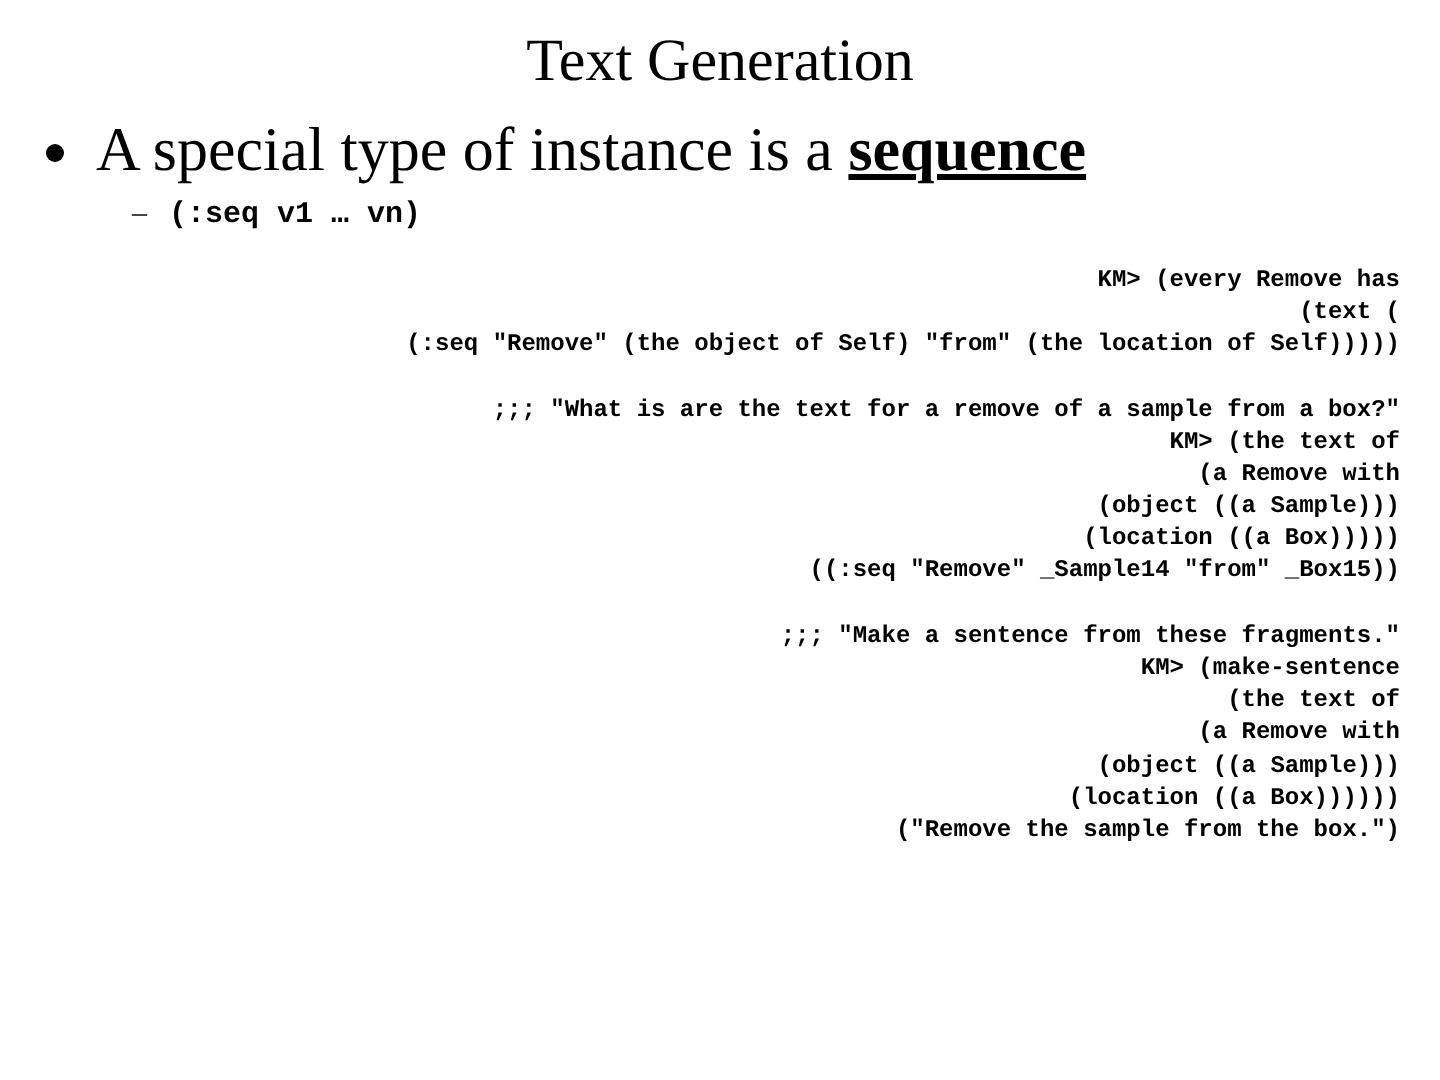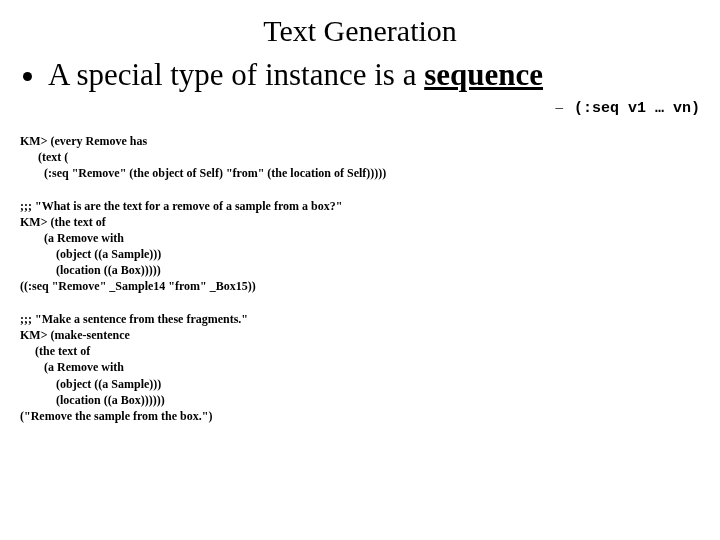--- a/index.html
+++ b/index.html
@@ -34,35 +34,35 @@
   }
   .sequence-word {
     font-weight: bold;
     text-decoration: underline;
   }
   .subline {
     font-family: "Courier New", Courier, monospace;
     font-size: 15px;
     font-weight: bold;
     margin: 0 0 16px 46px;
-    text-align: right;
   }
   .dash {
     font-family: "Times New Roman", Times, serif;
     font-weight: normal;
     margin-right: 2px;
     display: inline-block;
   }
   pre.code {
-    font-family: Liberation Serif, serif;
+    font-family: Liberation Mono, monospace;
     font-size: 12px;
     font-weight: bold;
     line-height: 1.35;
     white-space: pre;
     margin: 14px 0 0 0;
+    text-align: right;
   }
 </style>
 </head>
 <body>
 
 <div class="slide">
 
   <div class="title">Text Generation</div>
 
   <ul class="bullets">

